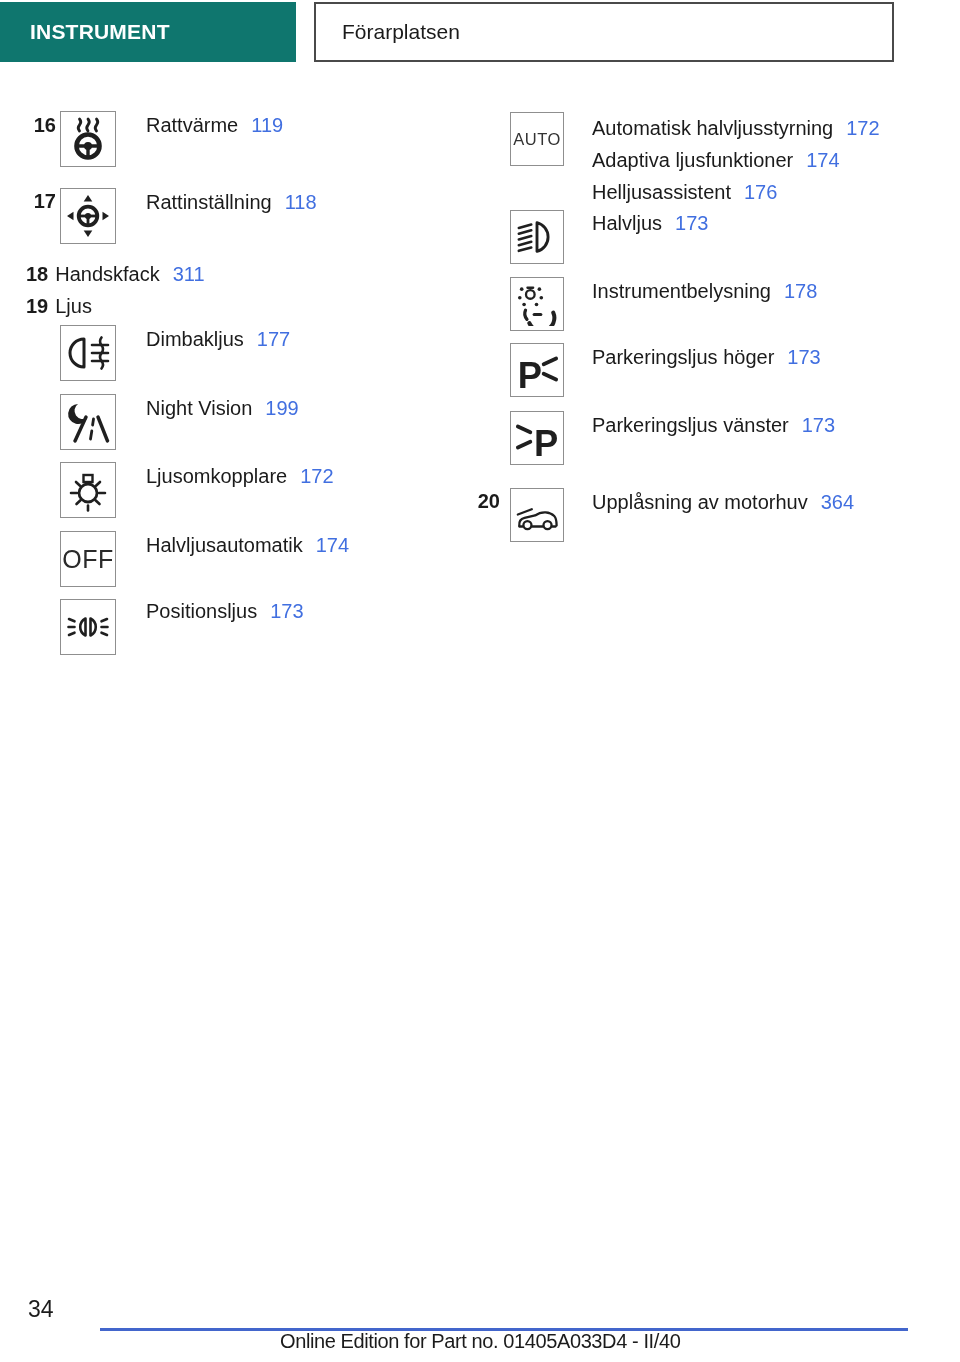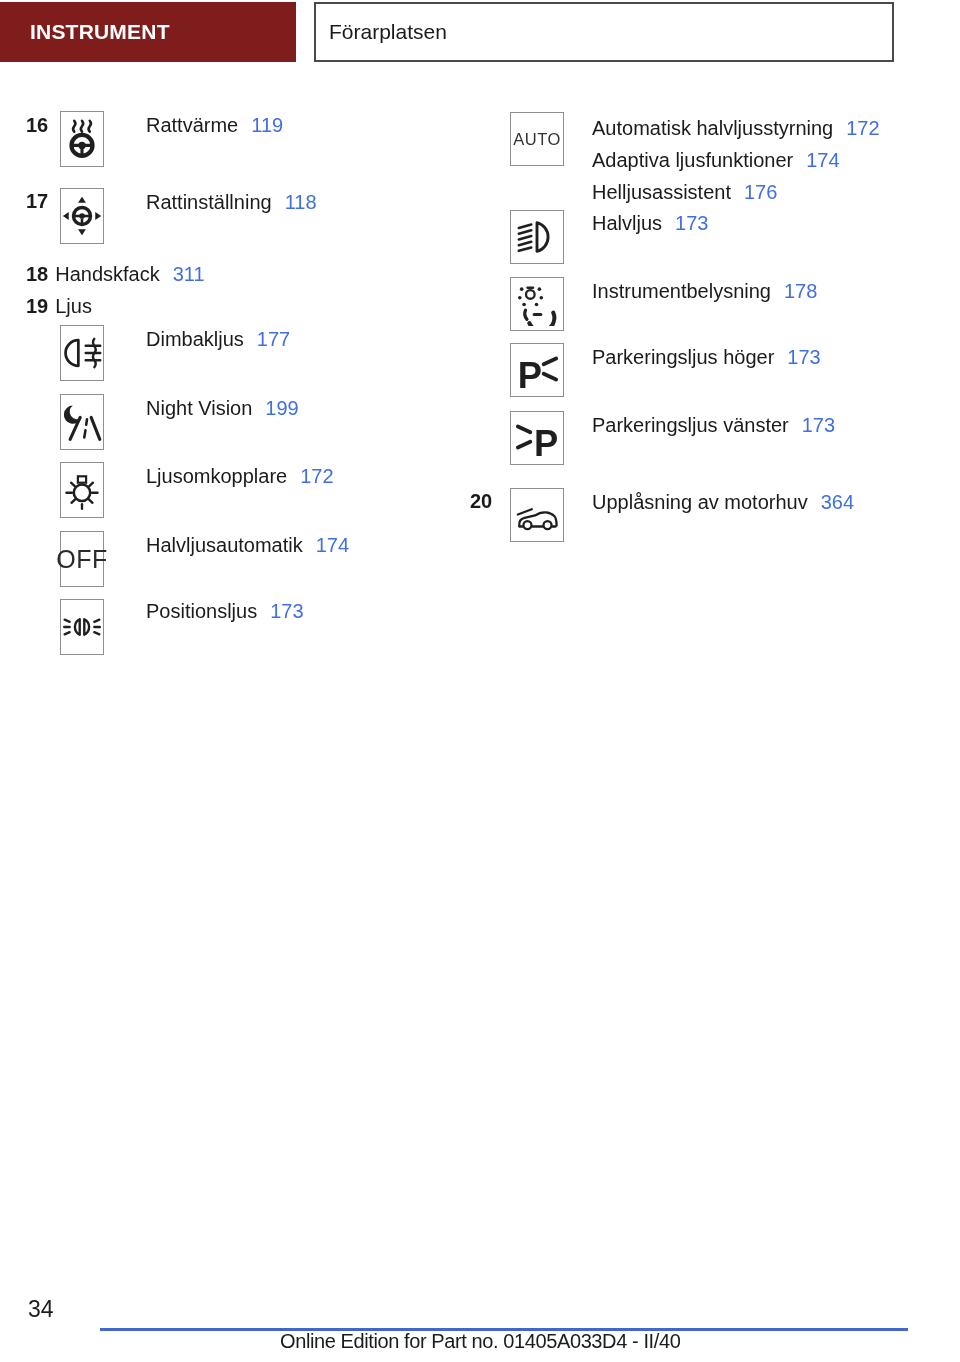--- a/index.html
+++ b/index.html
@@ -3,39 +3,39 @@
 <meta charset="utf-8">
 <style>
   html,body{margin:0;padding:0;}
   body{
     width:960px;height:1362px;position:relative;background:#ffffff;
     font-family:"Liberation Sans", sans-serif;color:#1b1b1b;overflow:hidden;
   }
   .abs{position:absolute;}
   
   .header-blue{
-    left:0;top:2px;width:296px;height:60px;background:#7f1d1d;color:#fff;
+    left:0;top:2px;width:296px;height:60px;background:#0f766e;color:#fff;
     display:flex;align-items:center;padding-left:30px;box-sizing:border-box;
     font-weight:bold;font-size:21px;letter-spacing:0.2px;
   }
   .header-box{
     left:314px;top:2px;width:580px;height:60px;border:2px solid #4a4a4a;
-    box-sizing:border-box;display:flex;align-items:center;padding-left:13px;
+    box-sizing:border-box;display:flex;align-items:center;padding-left:26px;
     font-size:21px;background:#fff;
   }
   
   .icon-box{
-    width:44px;height:56px;border:1px solid #8f8f8f;background:#fff;
+    width:56px;height:56px;border:1px solid #8f8f8f;background:#fff;
     display:flex;align-items:center;justify-content:center;box-sizing:border-box;
   }
   .icon-box.sm{width:54px;height:54px;}
   .off-glyph{font-size:25px;color:#2a2a2a;letter-spacing:0.5px;}
   .auto-glyph{font-size:16.5px;color:#333;letter-spacing:0.5px;}
   
-  .num{font-weight:bold;font-size:20px;width:30px;}
+  .num{font-weight:bold;font-size:20px;text-align:right;width:30px;}
   .entry{font-size:20px;white-space:nowrap;line-height:27px;}
   .entry .bnum{font-weight:bold;margin-right:7px;}
   .page{color:#416fe0;margin-left:13px;text-decoration:none;cursor:pointer;}
   .multi .entry{line-height:32px;}
   
   .page-num{left:28px;top:1296px;font-weight:normal;font-size:23px;}
   .footer-line{left:100px;top:1328px;width:808px;height:3px;background:#4366cc;}
   .footer-row{left:280px;top:1330px;display:flex;align-items:baseline;white-space:nowrap;}
   .edition{font-size:20px;letter-spacing:-0.4px;color:#1b1b1b;}
   .watermark{font-size:27px;color:#9a9a9a;letter-spacing:-0.5px;margin-left:2px;}

